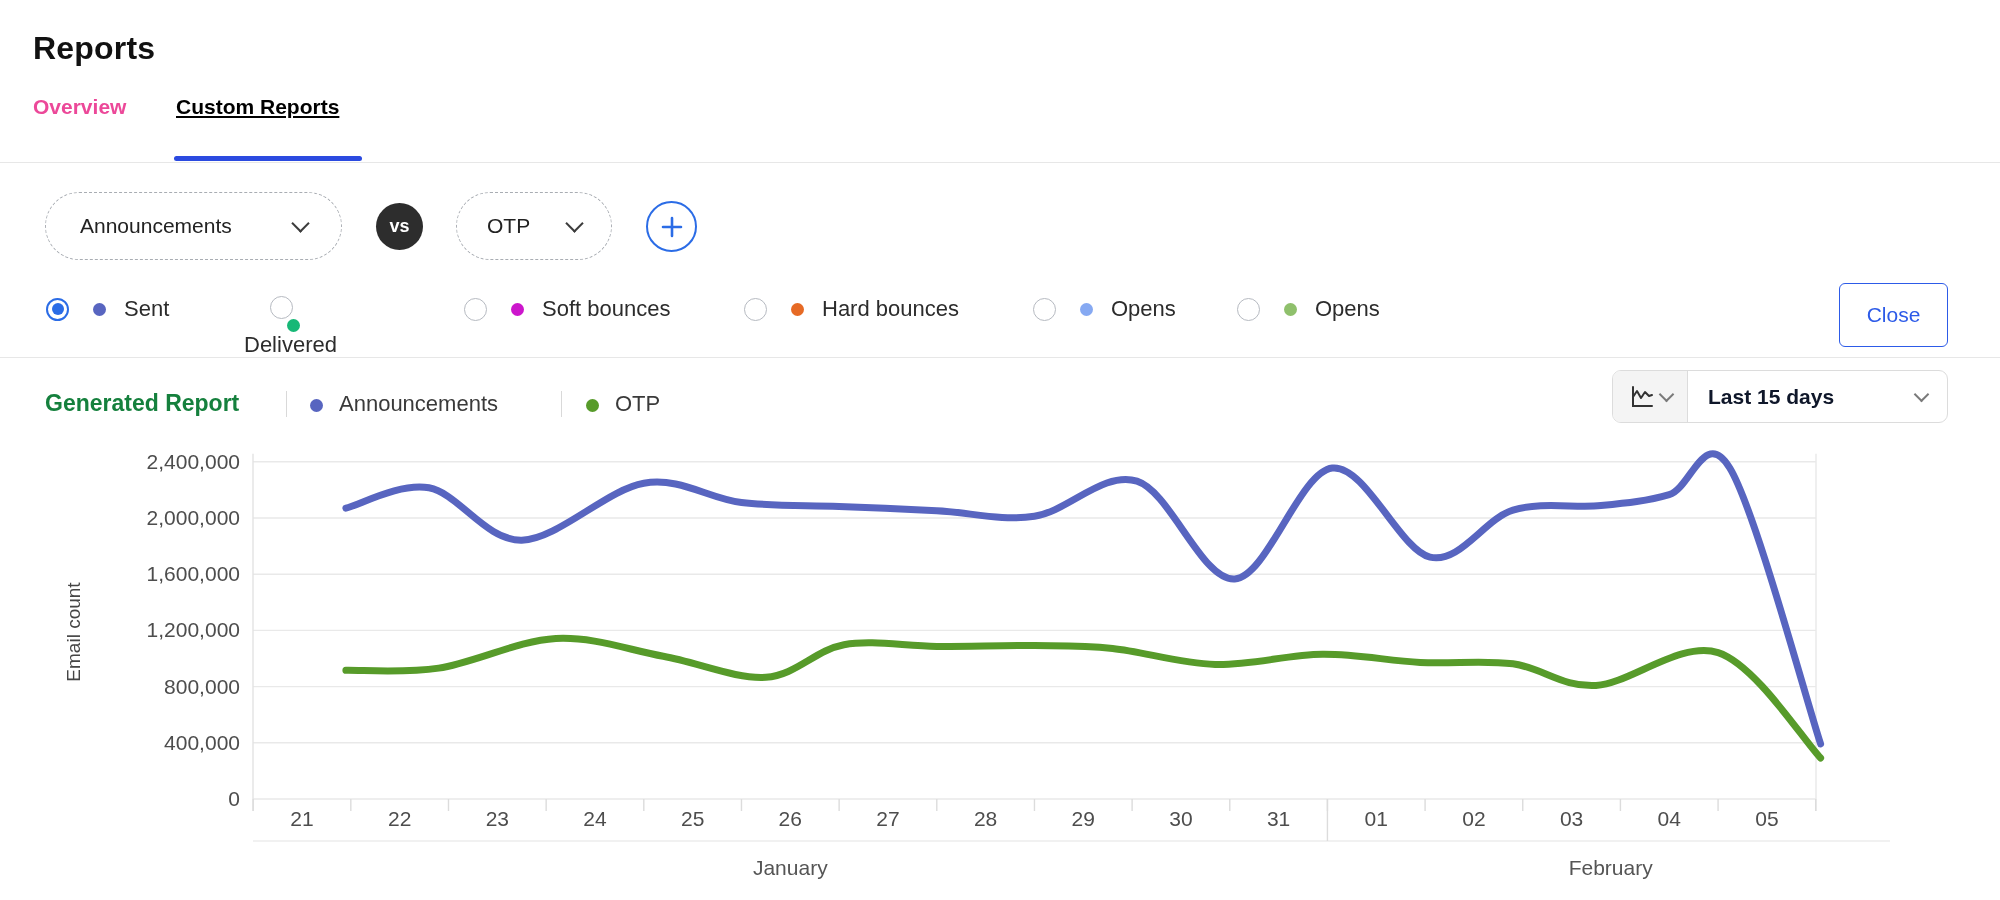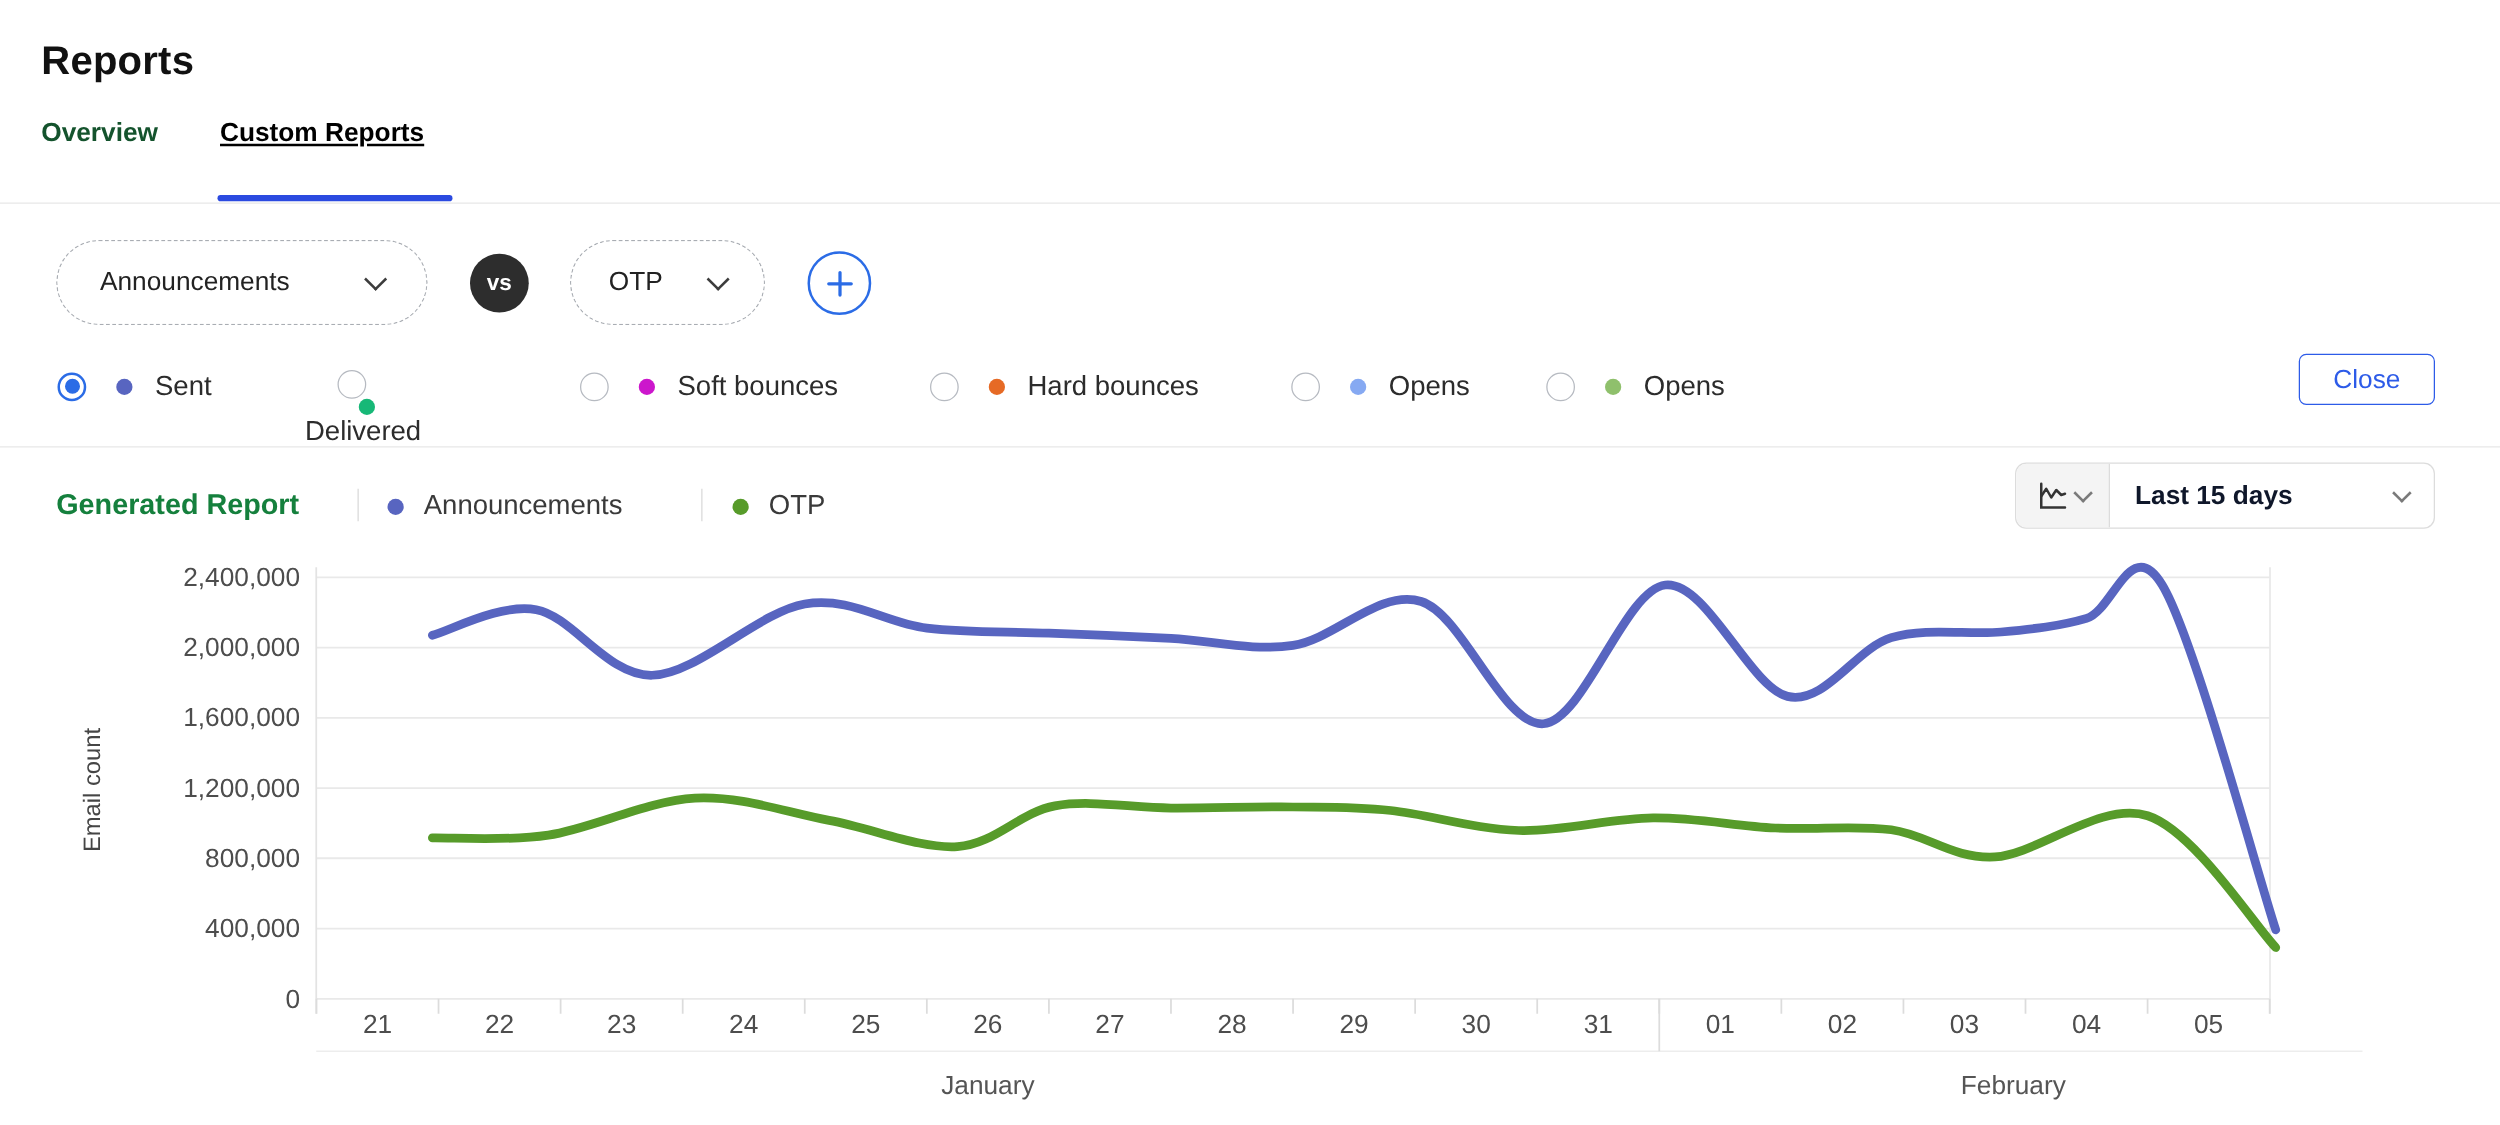--- a/index.html
+++ b/index.html
@@ -3,21 +3,21 @@
 <meta charset="utf-8">
 <style>
   html,body{margin:0;padding:0;background:#fff;}
   .stage{position:relative;width:2000px;height:900px;background:#ffffff;overflow:hidden;
          font-family:"Liberation Sans",sans-serif;color:#1c1c1c;}
   .abs{position:absolute;}
 
   
   .page-title{left:33px;top:30px;font-size:32px;font-weight:700;color:#111;letter-spacing:.2px;}
   .tab{top:95px;font-size:21px;font-weight:600;cursor:pointer;}
-  .tab-overview{left:33px;color:#14532d;}
+  .tab-overview{left:33px;color:#ec4899;}
   .tab-custom{left:176px;color:#000000;text-decoration:underline;}
   .tab-underline{left:174px;top:156px;width:188px;height:5px;background:#2b4ae0;border-radius:3px;}
   .hr{left:0;width:2000px;height:1px;background:#e7e7e7;}
 
   
   .pill{height:68px;border:1.6px dashed #a9adb3;border-radius:35px;display:flex;align-items:center;
         justify-content:space-between;box-sizing:border-box;background:#fff;cursor:pointer;}
   .pill-label{font-size:21px;color:#222;font-weight:500;}
   .chev{width:11px;height:11px;border-right:2.2px solid #3c3c3c;border-bottom:2.2px solid #3c3c3c;
         transform:rotate(45deg);margin-top:-6px;}
@@ -27,21 +27,21 @@
             box-sizing:border-box;display:flex;align-items:center;justify-content:center;cursor:pointer;background:#fff;}
 
   
   .metric{top:296px;display:flex;align-items:center;gap:0;cursor:pointer;}
   .radio{width:23px;height:23px;border-radius:50%;border:1.6px solid #b6bac1;box-sizing:border-box;background:#fff;}
   .radio.sel{border:2px solid #2b6ce6;position:relative;}
   .radio.sel::after{content:"";position:absolute;left:3.5px;top:3.5px;width:12px;height:12px;border-radius:50%;background:#2b6ce6;}
   .mdot{width:13px;height:13px;border-radius:50%;margin-left:24px;}
   .mlabel{font-size:22px;color:#2c2c2c;margin-left:18px;}
 
-  .close-btn{left:1839px;top:283px;width:109px;height:41px;border:1.6px solid #2d5be8;border-radius:6px;
+  .close-btn{left:1839px;top:283px;width:109px;height:64px;border:1.6px solid #2d5be8;border-radius:6px;
              color:#2d5be8;font-size:21px;font-weight:500;display:flex;align-items:center;justify-content:center;
              background:#fff;cursor:pointer;box-sizing:border-box;}
 
   
   .gr-title{left:45px;top:390px;font-size:23px;font-weight:700;color:#15803d;}
   .leg-sep{top:391px;width:1px;height:26px;background:#d9d9d9;}
   .leg-dot{top:399px;width:13px;height:13px;border-radius:50%;}
   .leg-label{top:391px;font-size:22px;color:#3a3a3a;}
 
   

